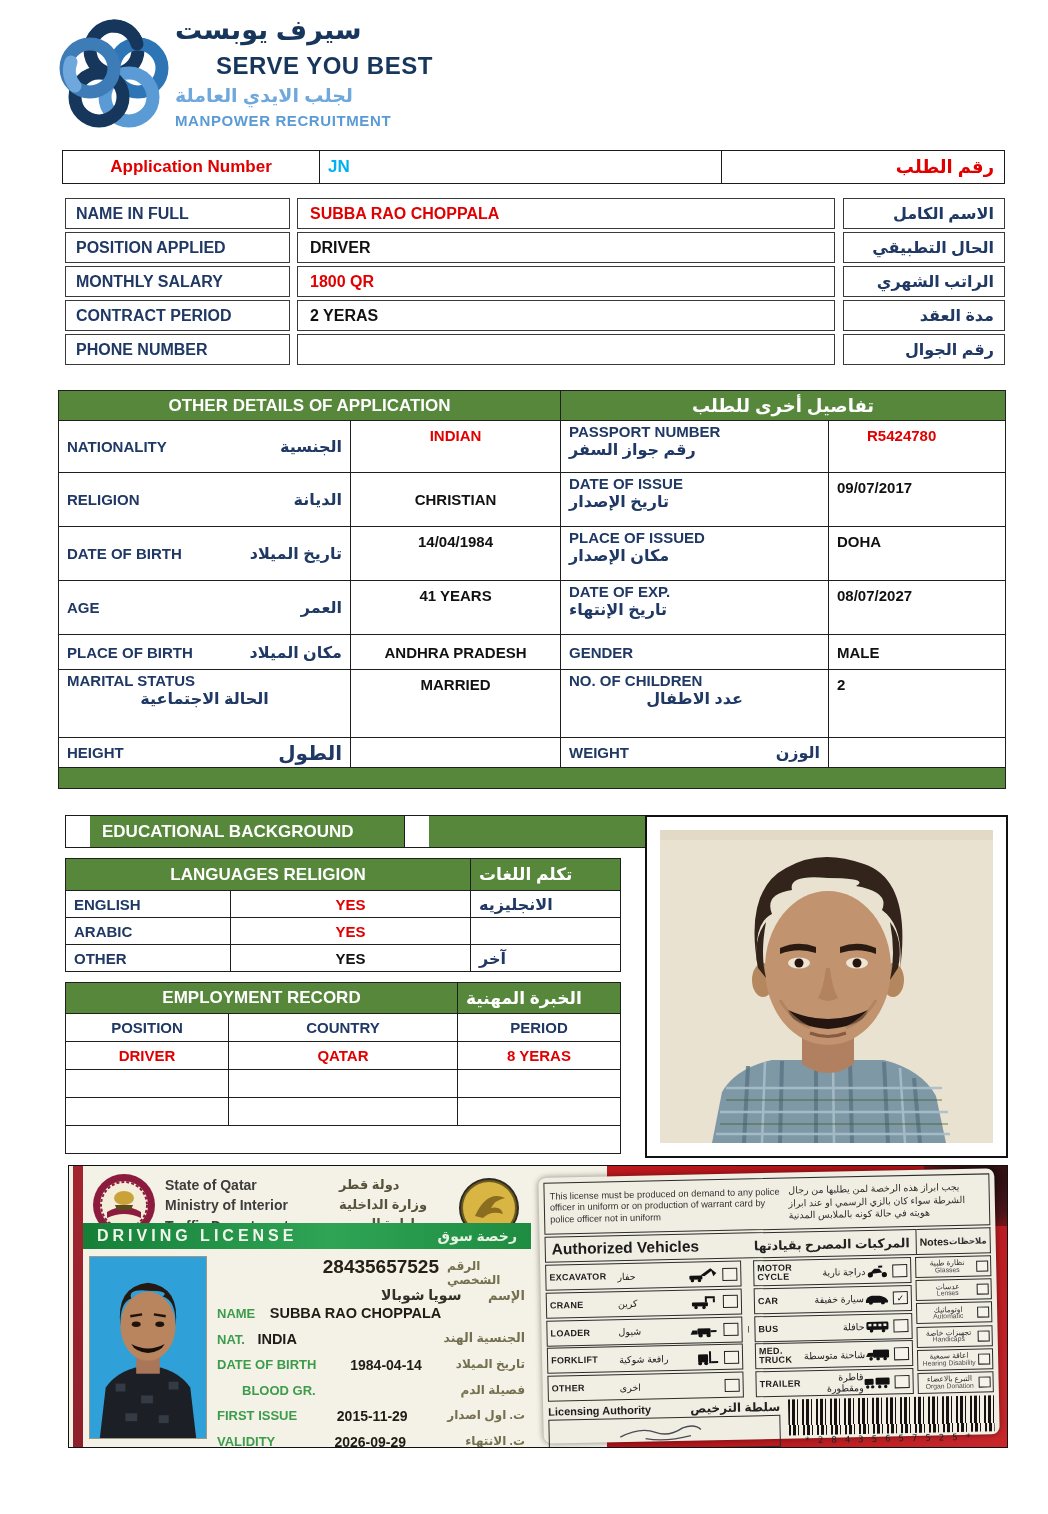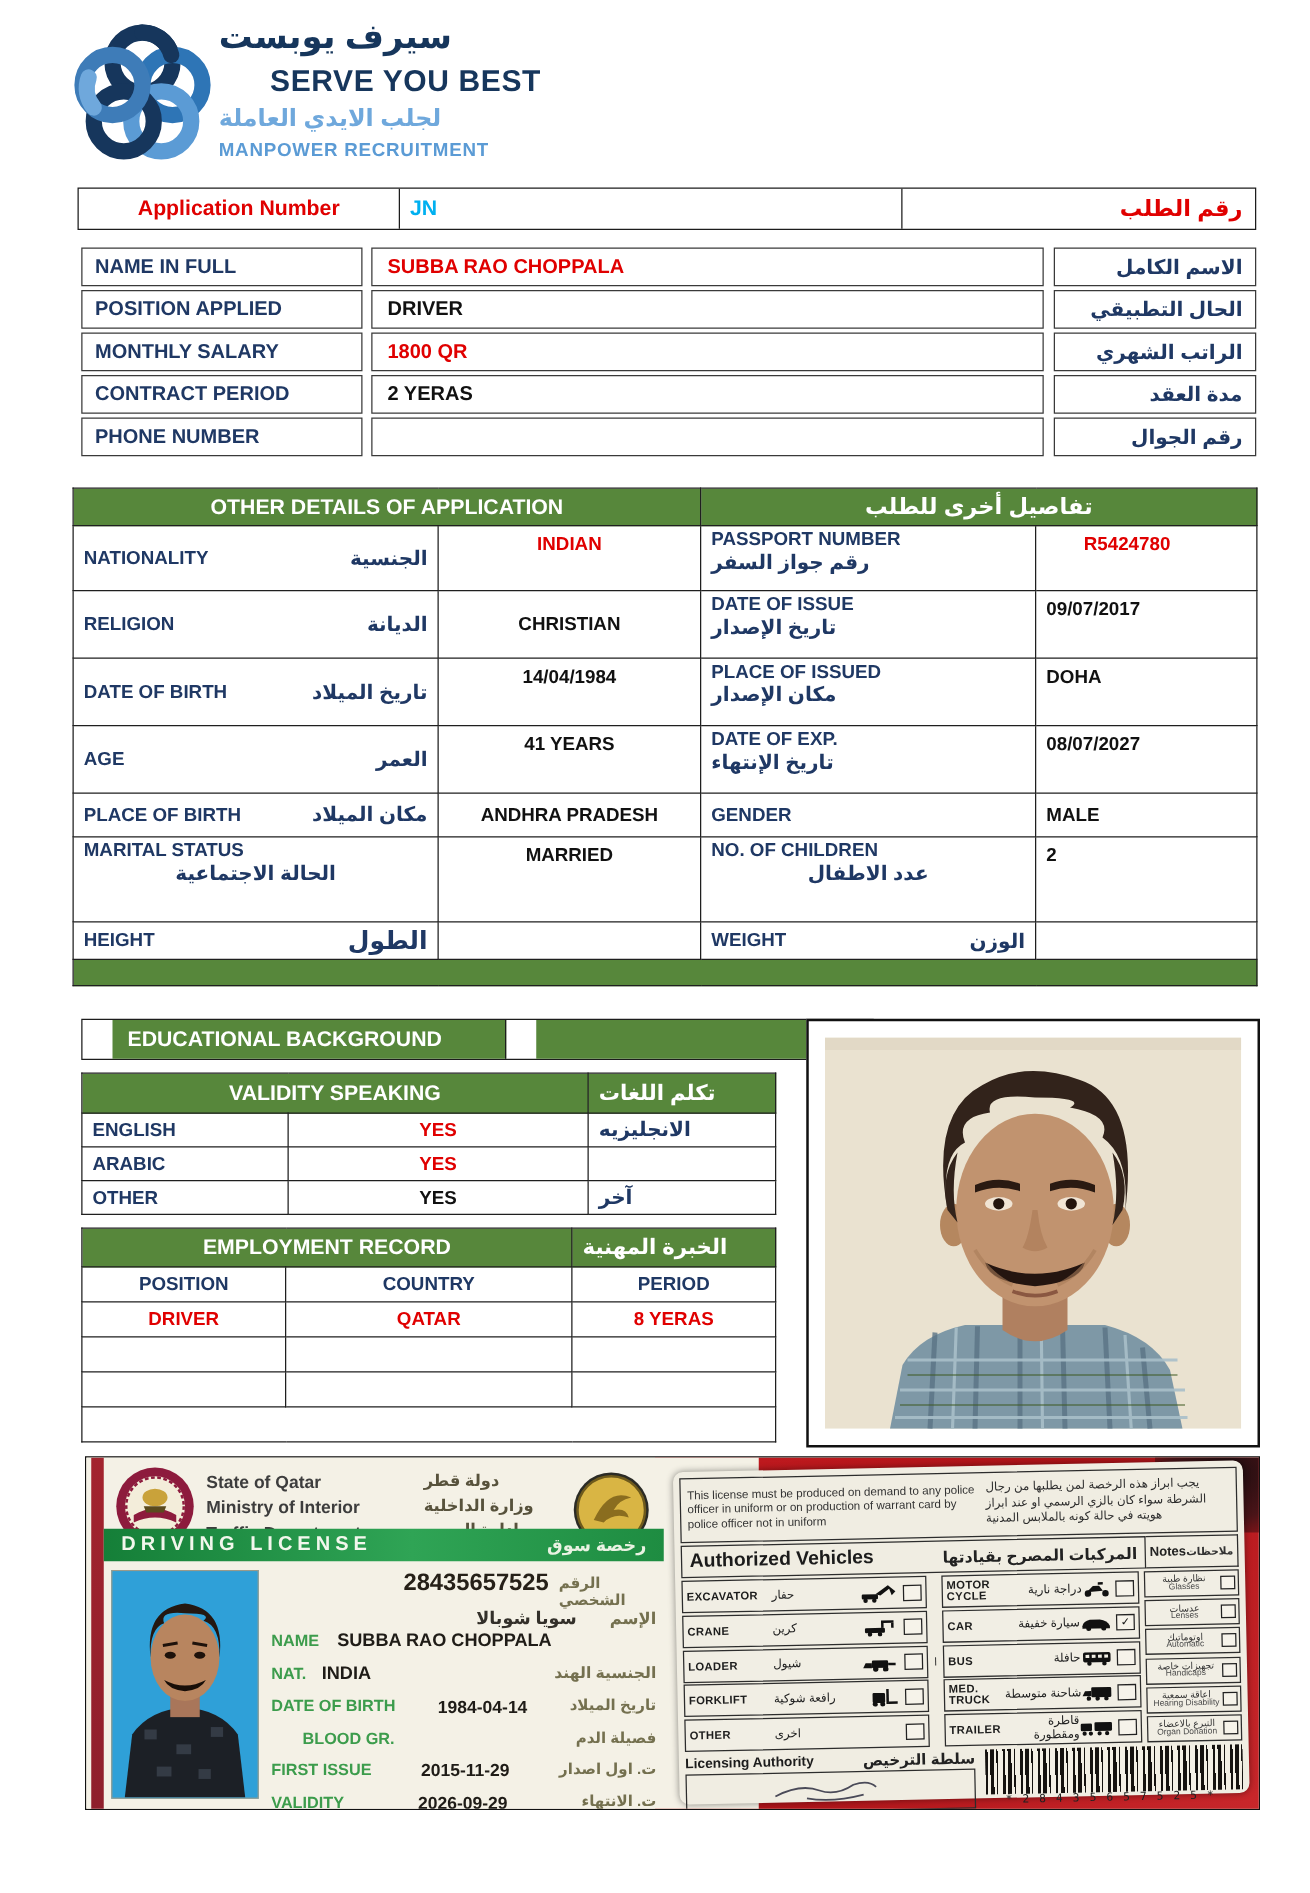--- a/index.html
+++ b/index.html
@@ -269,21 +269,21 @@
 
   <div class="abs" style="left:65px;top:858px;width:555px;">
     <table class="grid" style="width:555px;">
       <colgroup>
           <col style="width:165px">
           <col style="width:240px">
           <col style="width:150px">
         </colgroup>
       <tbody>
           <tr style="height:32px;">
-        <td colspan="2" class="greenbar" style="text-align:center;font-size:17px;">VALIDITY SPEAKING</td>
+        <td colspan="2" class="greenbar" style="text-align:center;font-size:17px;">LANGUAGES RELIGION</td>
         <td class="greenbar arab" style="text-align:left;font-size:17px;direction:rtl;">تكلم اللغات</td>
       </tr>
       <tr style="height:27px;">
         <td class="navy bold">ENGLISH</td>
         <td style="text-align:center;">
           <span class="red bold">YES</span></td>
         <td class="navy arab" style="text-align:left;font-size:16px;direction:rtl;">الانجليزيه</td>
       </tr>
       <tr style="height:27px;">
         <td class="navy bold">ARABIC</td>

